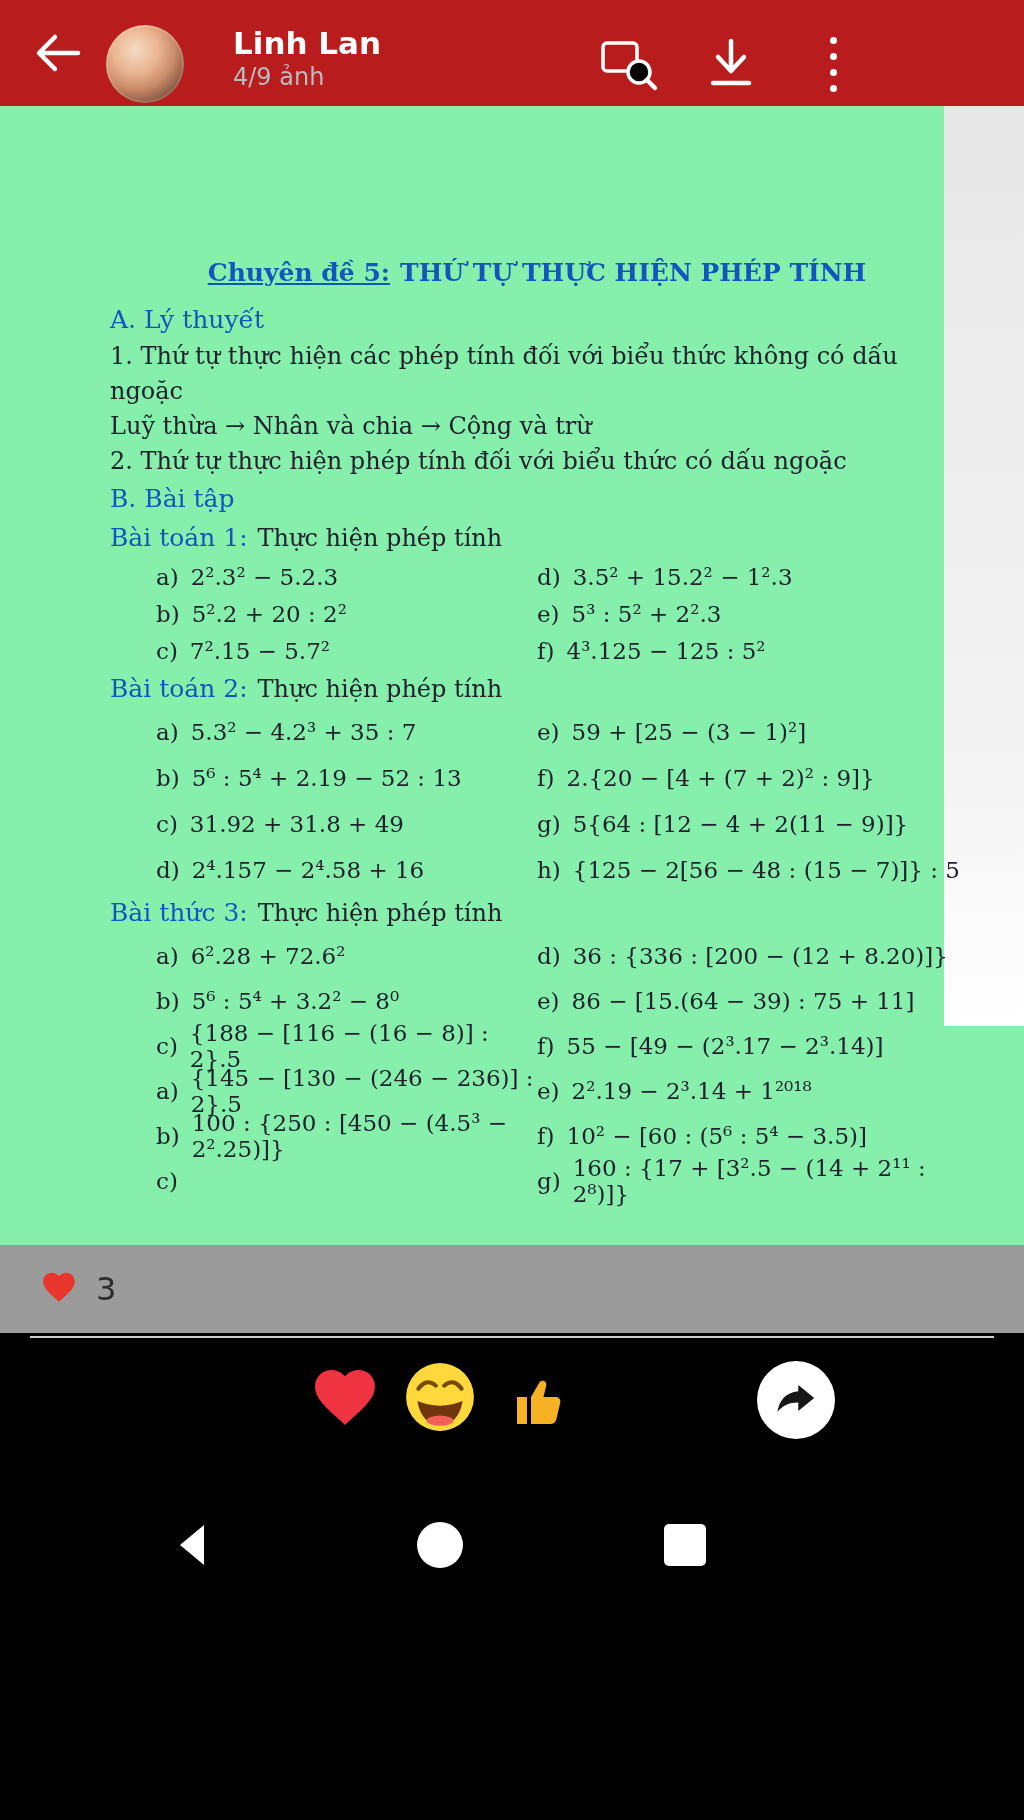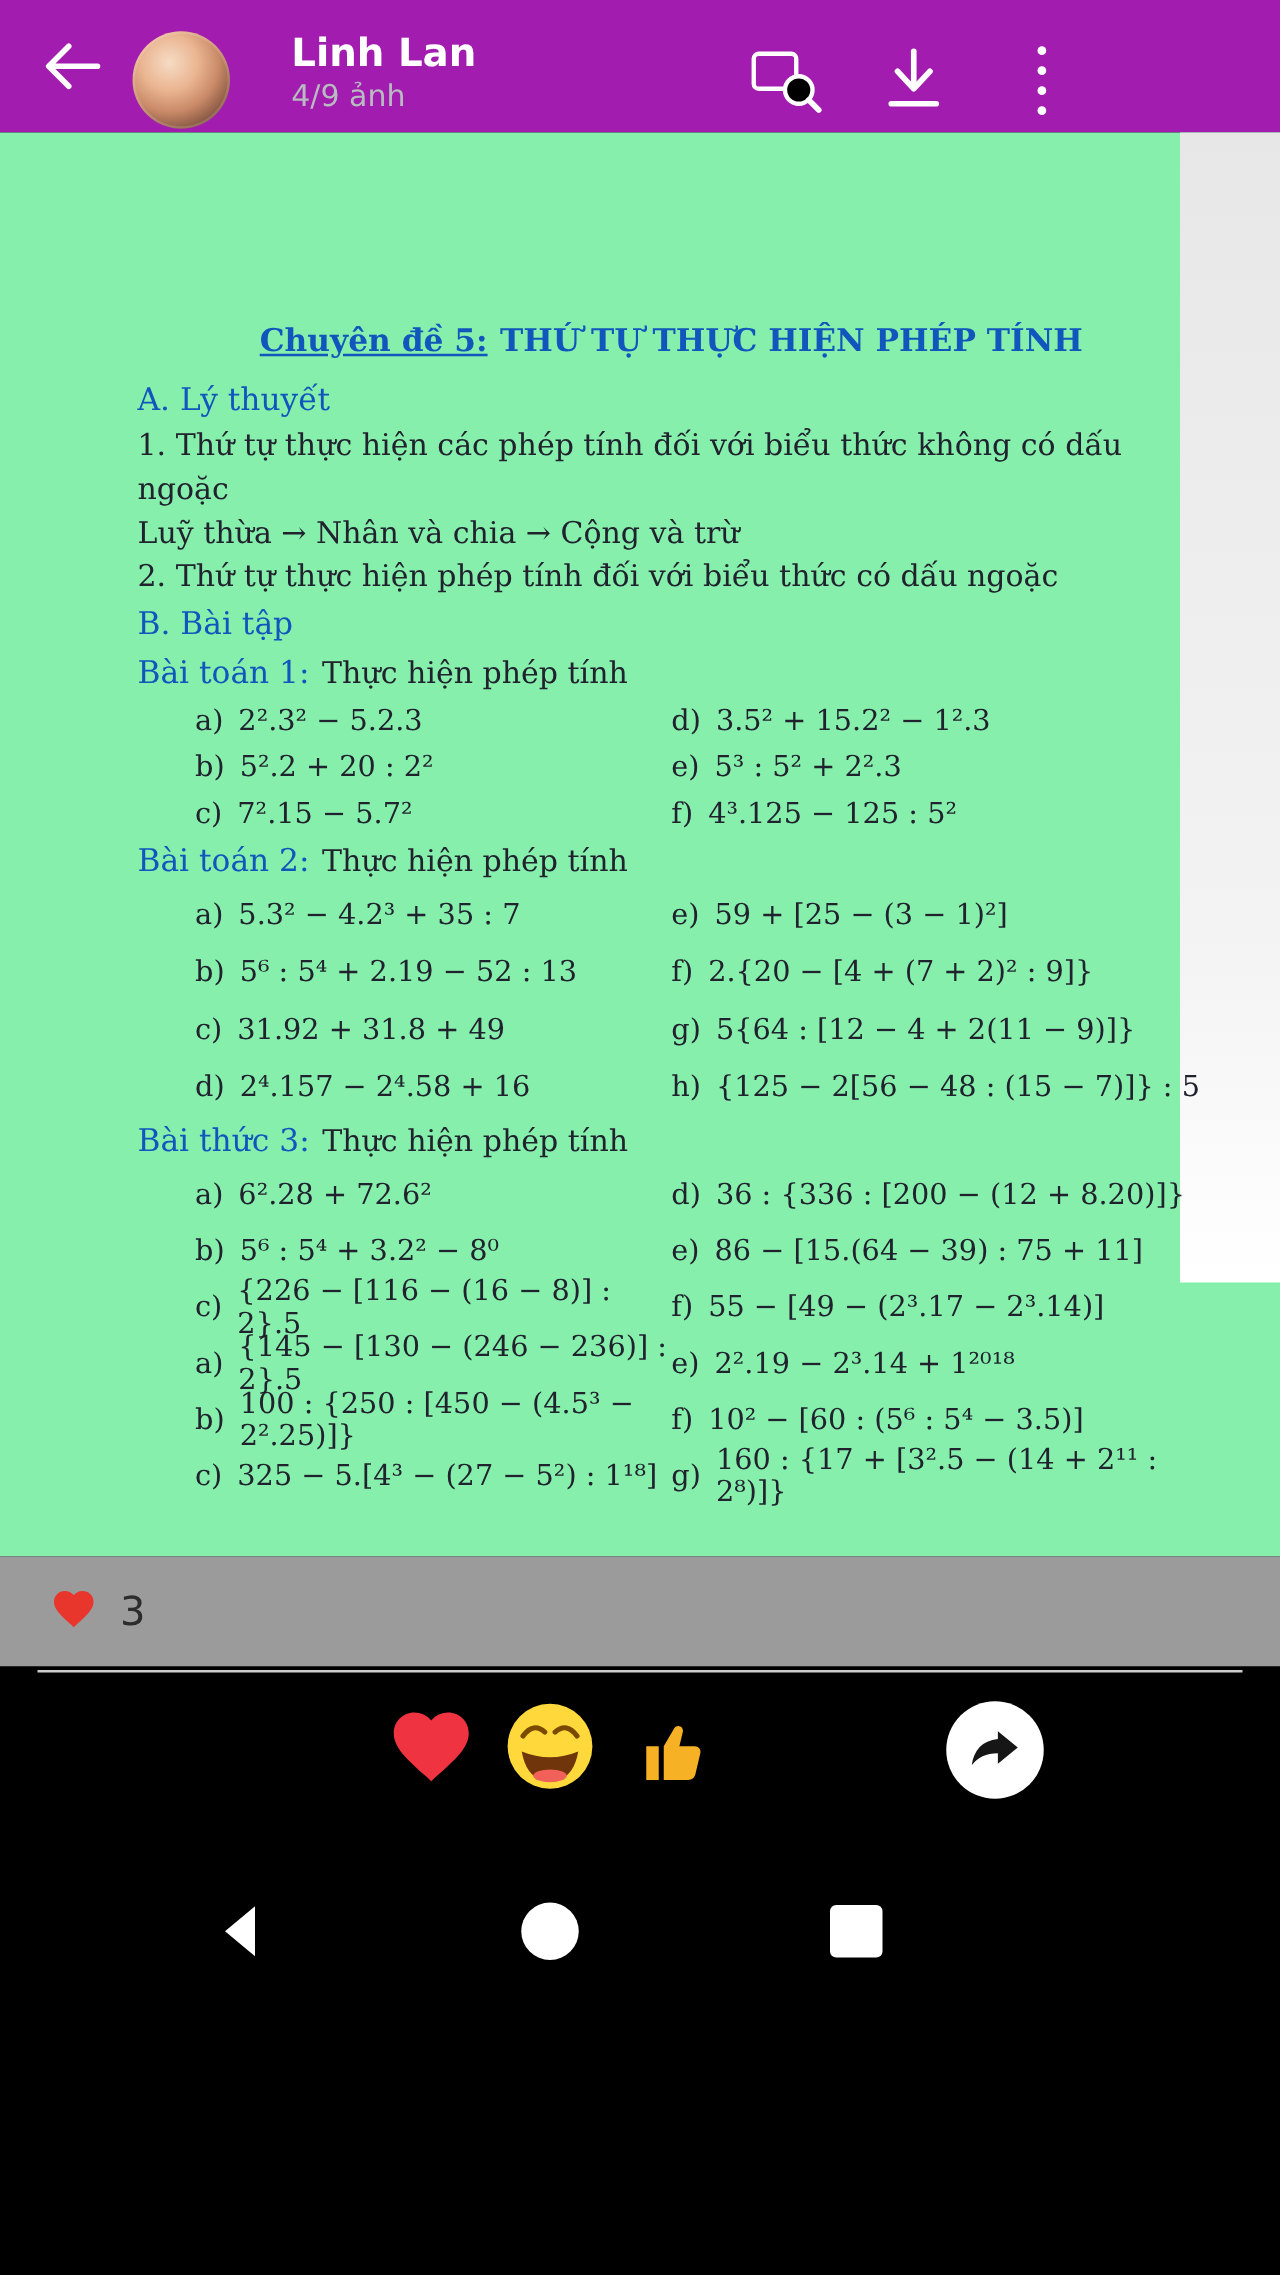--- a/index.html
+++ b/index.html
@@ -1,20 +1,20 @@
 <!DOCTYPE html>
 <html><head>
 <meta charset="utf-8">
 <style>
   html,body{margin:0;padding:0;background:#000;}
   .screen{position:relative;width:1024px;height:1820px;background:#000;overflow:hidden;
           font-family:"DejaVu Sans","Liberation Sans",sans-serif;}
 
   
-  .topbar{position:absolute;top:0;left:0;width:1024px;height:106px;background:#a21caf;}
+  .topbar{position:absolute;top:0;left:0;width:1024px;height:106px;background:#b91c1c;}
   .back-btn{position:absolute;left:28px;top:25px;width:56px;height:56px;cursor:pointer;}
   .avatar{position:absolute;left:106px;top:25px;width:78px;height:78px;border-radius:50%;
           background:radial-gradient(circle at 38% 32%, #f6dcc4 0%, #eab491 32%, #c98a68 55%, #7c4e3c 80%, #4e2e24 100%);
           box-shadow:inset 0 0 0 2px rgba(255,255,255,.15);}
   .titles{position:absolute;left:233px;top:26px;color:#fff;}
   .titles .name{font-size:31px;font-weight:700;line-height:34px;}
   .titles .count{font-size:24px;color:#b8bcc0;line-height:30px;margin-top:2px;font-weight:400;}
   .hicon{position:absolute;width:64px;height:64px;cursor:pointer;}
   .hicon.search{left:596px;top:31px;}
   .hicon.download{left:699px;top:31px;}
@@ -203,21 +203,21 @@
               <div class="prob-item left">
                 <span class="lab">b)</span>
                 <span class="expr">5⁶ : 5⁴ + 3.2² − 8⁰</span>
               </div>
               <div class="prob-item right">
                 <span class="lab">e)</span>
                 <span class="expr">86 − [15.(64 − 39) : 75 + 11]</span>
               </div>
               <div class="prob-item left">
                 <span class="lab">c)</span>
-                <span class="expr">{226 − [116 − (16 − 8)] : 2}.5</span>
+                <span class="expr">{188 − [116 − (16 − 8)] : 2}.5</span>
               </div>
               <div class="prob-item right">
                 <span class="lab">f)</span>
                 <span class="expr">55 − [49 − (2³.17 − 2³.14)]</span>
               </div>
             </div>
           </section>
           <section class="problem p3">
             <div class="prob-grid">
               <div class="prob-item left">
@@ -231,21 +231,20 @@
               <div class="prob-item left">
                 <span class="lab">b)</span>
                 <span class="expr">100 : {250 : [450 − (4.5³ − 2².25)]}</span>
               </div>
               <div class="prob-item right">
                 <span class="lab">f)</span>
                 <span class="expr">10² − [60 : (5⁶ : 5⁴ − 3.5)]</span>
               </div>
               <div class="prob-item left">
                 <span class="lab">c)</span>
-                <span class="expr">325 − 5.[4³ − (27 − 5²) : 1¹⁸]</span>
               </div>
               <div class="prob-item right">
                 <span class="lab">g)</span>
                 <span class="expr">160 : {17 + [3².5 − (14 + 2¹¹ : 2⁸)]}</span>
               </div>
             </div>
           </section>
         </div>
     </div>
   </div>

